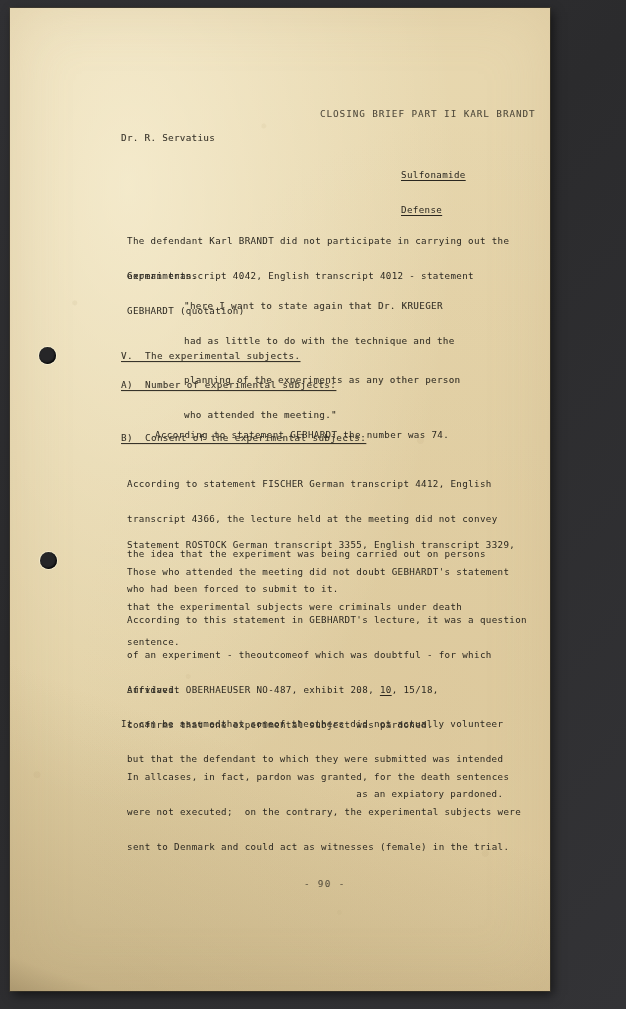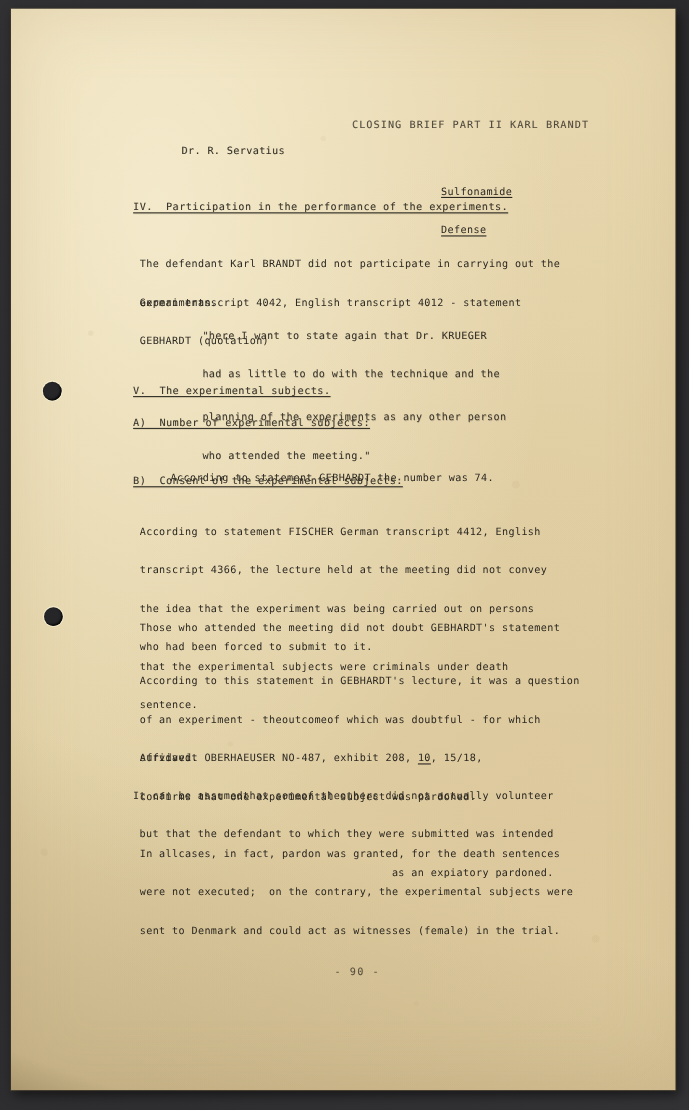--- a/index.html
+++ b/index.html
@@ -23,21 +23,21 @@
     height: 1009px;
     background:
       linear-gradient(135deg, #313134 0%, #2b2b2d 40%, #333336 100%);
   }
 
   
   #paper {
     position: absolute;
     left: 10px;
     top: 8px;
-    width: 604px;
+    width: 540px;
     height: 983px;
     background:
       radial-gradient(ellipse at 22% 18%, rgba(255,250,228,0.55) 0%, rgba(255,250,228,0.0) 55%),
       radial-gradient(ellipse at 80% 75%, rgba(214,190,146,0.35) 0%, rgba(214,190,146,0.0) 60%),
       linear-gradient(178deg, #e8d8b0 0%, #e3d2a7 45%, #ddcb9e 100%);
     box-shadow:
       0 0 0 1px rgba(90,76,48,0.35),
       3px 4px 10px rgba(0,0,0,0.55),
       inset 0 0 60px rgba(190,165,118,0.25);
   }
@@ -134,28 +134,27 @@
 
 <div id="scan-backdrop"></div>
 
 <div id="paper">
   <div id="paper-edge-shade"></div>
 
   <div id="typescript">
 
     <div class="line hdr" style="left:310px; top:100px;">CLOSING BRIEF PART II KARL BRANDT</div>
 
-    <div class="line" style="left:111px; top:124px;margin-left:44px;">Dr. R. Servatius</div>
+    <div class="line" style="left:111px; top:124px;">Dr. R. Servatius</div>
 
     <div class="block" style="left:391px; top:138px;">
       <div class="u">Sulfonamide</div>
       <div class="u">Defense</div>
     </div>
 
-    <div class="line sect u" style="left:111px; top:175px;">IV.  Participation in the performance of the experiments.</div>
 
     <div class="block" style="left:117px; top:204px;">
       <div>The defendant Karl BRANDT did not participate in carrying out the</div>
       <div>experiments.</div>
     </div>
 
     <div class="block" style="left:117px; top:239px;">
       <div>German transcript 4042, English transcript 4012 - statement</div>
       <div>GEBHARDT (quotation)</div>
     </div>
@@ -177,20 +176,23 @@
 
     <div class="line sect u" style="left:111px; top:424px;">B)  Consent of the experimental subjects:</div>
 
     <div class="block" style="left:117px; top:447px;">
       <div>According to statement FISCHER German transcript 4412, English</div>
       <div>transcript 4366, the lecture held at the meeting did not convey</div>
       <div>the idea that the experiment was being carried out on persons</div>
       <div>who had been forced to submit to it.</div>
     </div>
 
+    <div class="block" style="left:117px; top:508px;">
+      <div>Statement ROSTOCK German transcript 3355, English transcript 3329,</div>
+    </div>
 
     <div class="block" style="left:117px; top:535px;">
       <div>Those who attended the meeting did not doubt GEBHARDT's statement</div>
       <div>that the experimental subjects were criminals under death</div>
       <div>sentence.</div>
     </div>
 
     <div class="block" style="left:117px; top:583px;">
       <div>According to this statement in GEBHARDT's lecture, it was a question</div>
       <div>of an experiment - theoutcomeof which was doubtful - for which</div>

